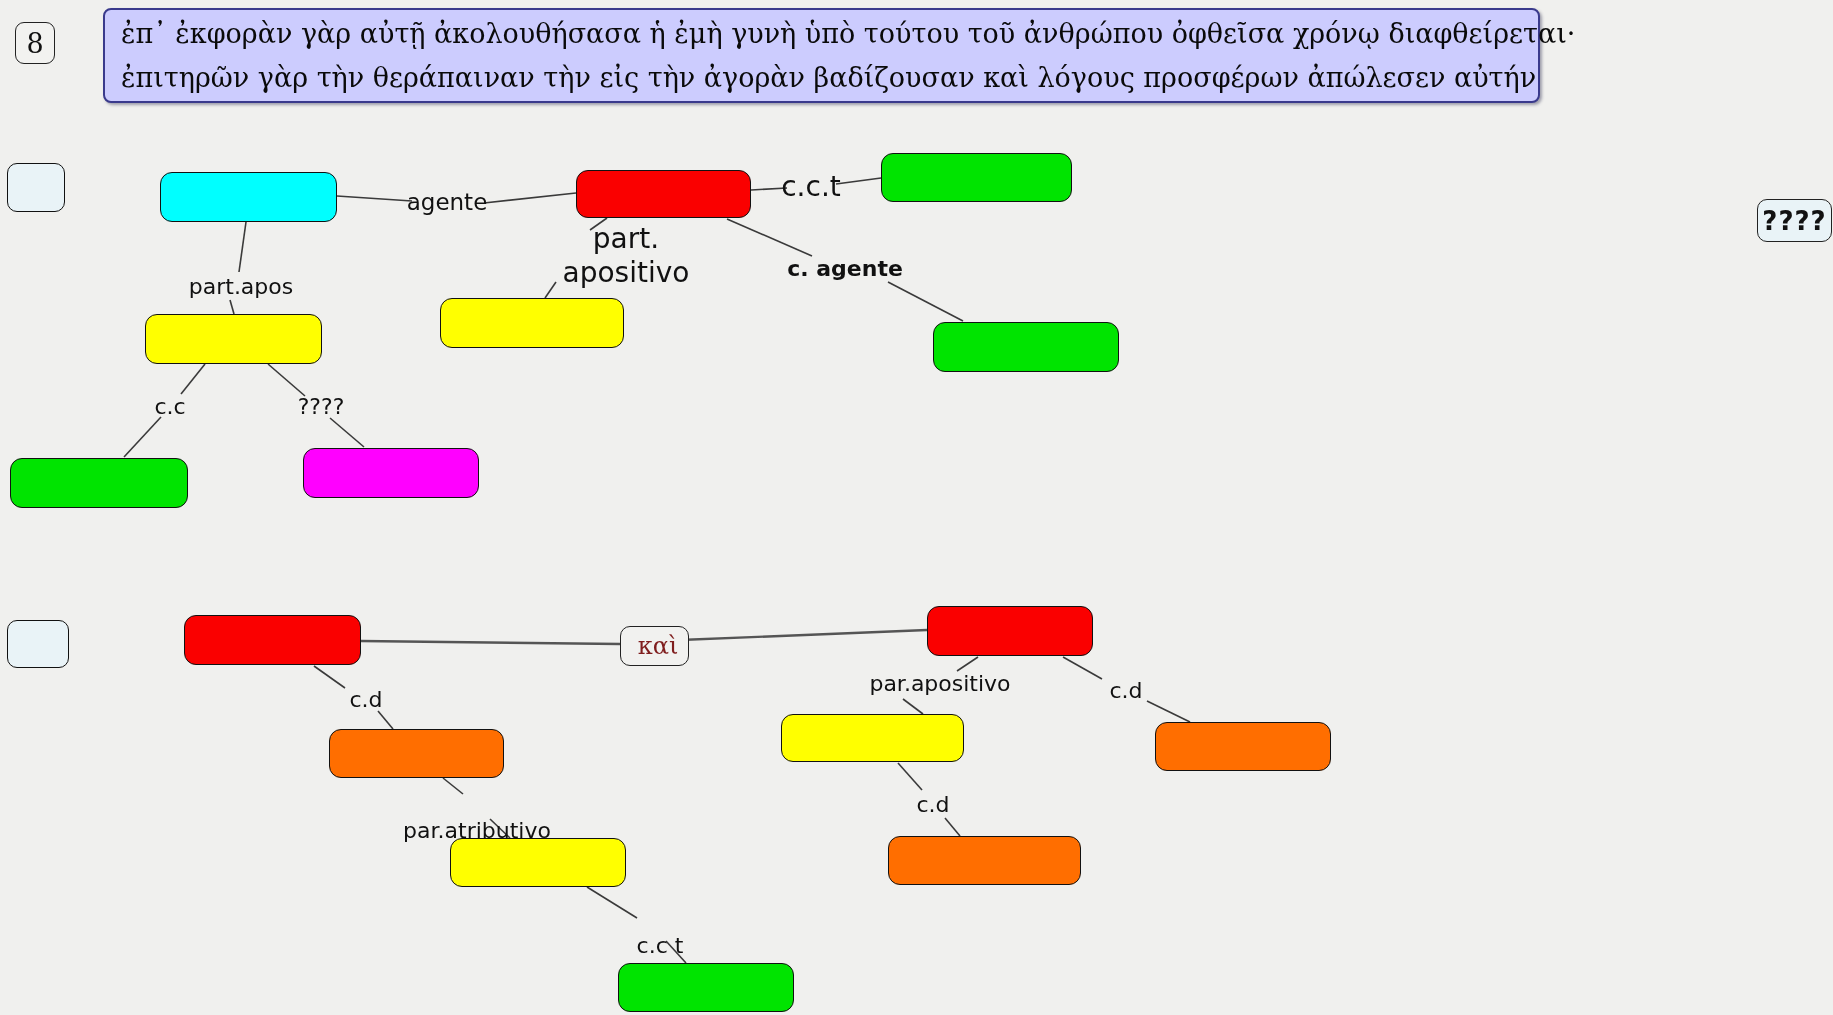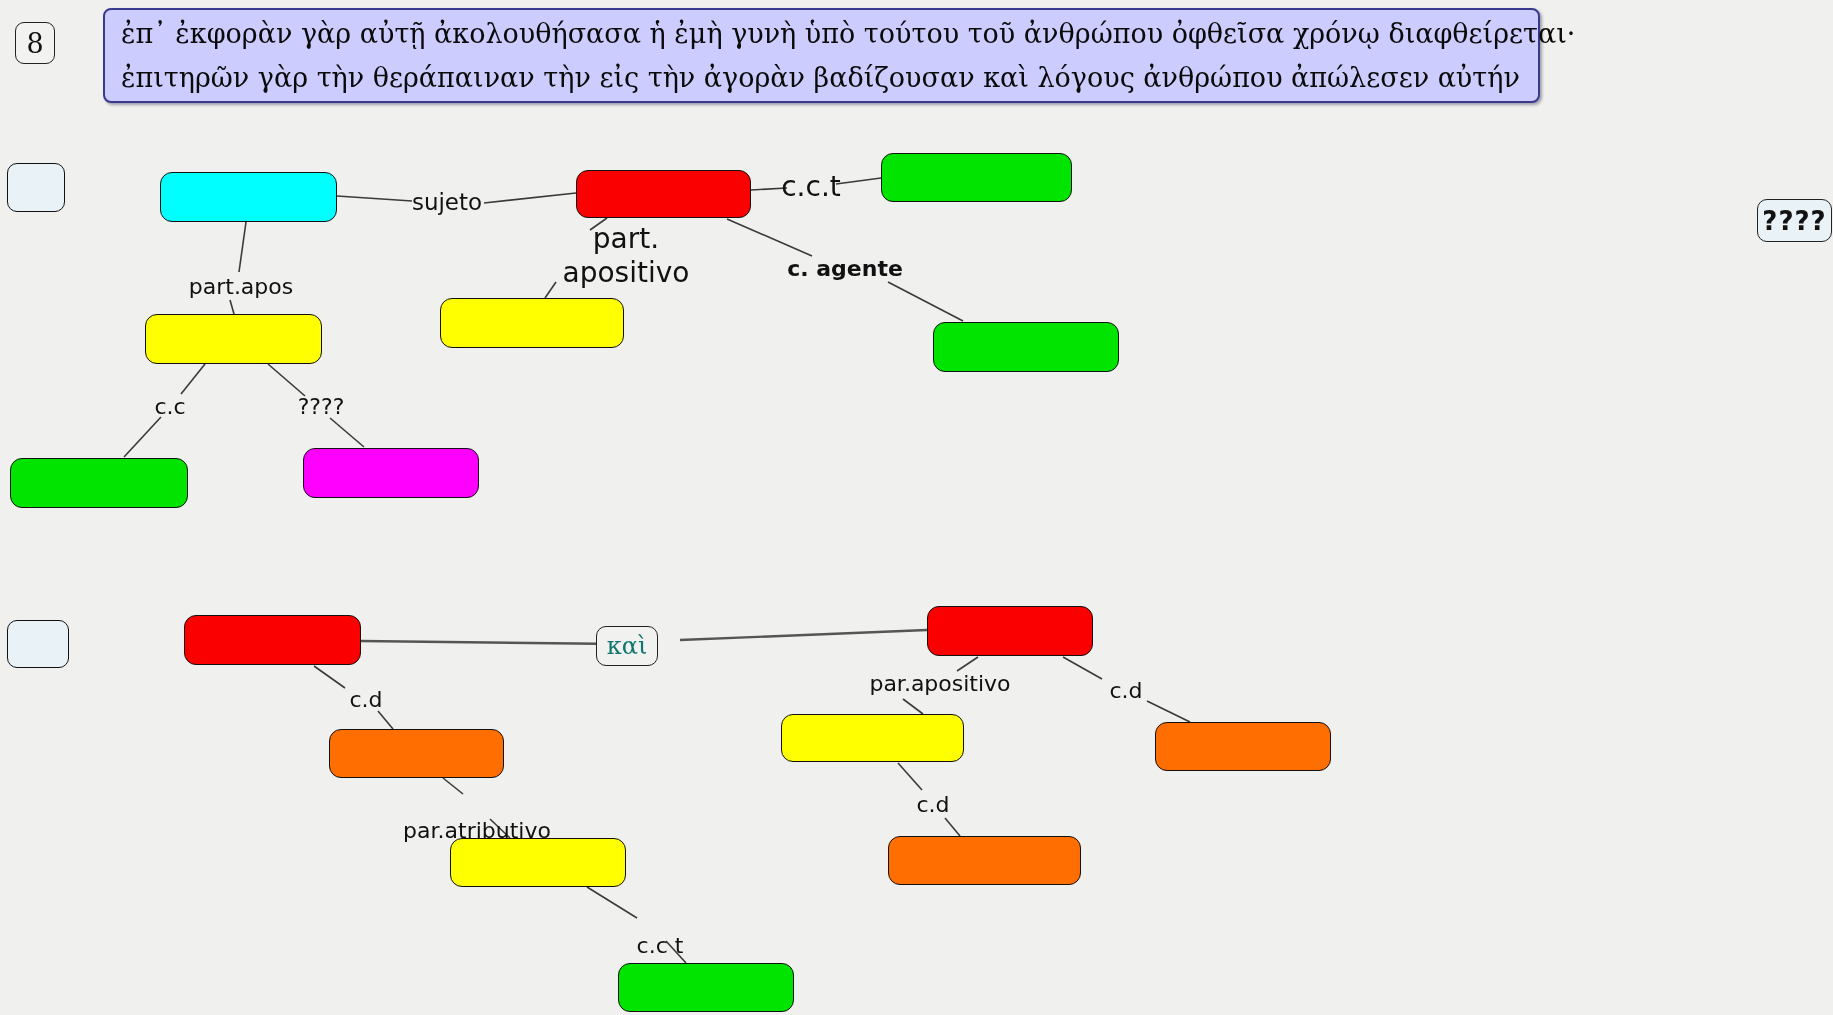--- a/index.html
+++ b/index.html
@@ -21,23 +21,23 @@
   .edge-label{position:absolute;transform:translate(-50%,-50%);font-size:28px;color:#111;
     white-space:nowrap;text-align:center;line-height:1.2;}
   .num-box{position:absolute;left:15px;top:22px;width:38px;height:40px;border:1.8px solid #222;
     border-radius:9px;background:#f2f2f0;display:flex;align-items:center;justify-content:center;
     font-family:"DejaVu Serif","Liberation Serif",serif;font-size:27px;color:#111;}
   .sentence-box{position:absolute;left:103px;top:8px;width:1437px;height:95px;background:#ccccfe;
     border:2px solid #3a3a8c;border-radius:8px;box-sizing:border-box;box-shadow:2px 2px 3px rgba(60,60,90,.45);
     font-family:"DejaVu Serif","Liberation Serif",serif;font-size:27px;color:#0a0a0a;
     display:flex;flex-direction:column;justify-content:center;padding:4px 16px;}
   .sentence-box .gline{line-height:44px;white-space:nowrap;}
-  .kai-box{position:absolute;left:596px;top:626px;width:60px;height:38px;border:1.6px solid #222;
+  .kai-box{position:absolute;left:620px;top:626px;width:60px;height:38px;border:1.6px solid #222;
     border-radius:10px;background:#f1f1ef;display:flex;align-items:center;justify-content:center;
-    font-family:"DejaVu Serif","Liberation Serif",serif;font-size:24px;color:#0f766e;}
+    font-family:"DejaVu Serif","Liberation Serif",serif;font-size:24px;color:#7f1d1d;padding-left:7px;}
   .q-box{position:absolute;left:1757px;top:199px;width:73px;height:41px;border:1.8px solid #222;
     border-radius:10px;background:#e9f3f7;display:flex;align-items:center;justify-content:center;
     font-size:26px;font-weight:600;color:#111;letter-spacing:1px;}
 </style>
 </head>
 <body>
 
 <div id="stage">
 
   <svg class="wires" viewBox="0 0 1833 1015">
@@ -69,34 +69,34 @@
     <line x1="903" y1="699" x2="923" y2="714"></line>
     <line x1="898" y1="763" x2="922" y2="790"></line>
     <line x1="945" y1="818" x2="960" y2="836"></line>
     <line x1="1063" y1="657" x2="1102" y2="679"></line>
     <line x1="1147" y1="701" x2="1190" y2="722"></line>
   </svg>
 
   <div class="num-box">8</div>
   <div class="sentence-box">
     <div class="gline">ἐπ᾽ ἐκφορὰν γὰρ αὐτῇ ἀκολουθήσασα ἡ ἐμὴ γυνὴ ὑπὸ τούτου τοῦ ἀνθρώπου ὀφθεῖσα χρόνῳ διαφθείρεται·</div>
-    <div class="gline">ἐπιτηρῶν γὰρ τὴν θεράπαιναν τὴν εἰς τὴν ἀγορὰν βαδίζουσαν καὶ λόγους ἀνθρώπου ἀπώλεσεν αὐτήν</div>
+    <div class="gline">ἐπιτηρῶν γὰρ τὴν θεράπαιναν τὴν εἰς τὴν ἀγορὰν βαδίζουσαν καὶ λόγους προσφέρων ἀπώλεσεν αὐτήν</div>
   </div>
 
   <div class="node small" style="left:7px;top:163px;width:58px;height:49px;"></div>
   <div class="node cyan" style="left:160px;top:172px;width:177px;height:50px;"></div>
   <div class="node red" style="left:576px;top:170px;width:175px;height:48px;"></div>
   <div class="node green" style="left:881px;top:153px;width:191px;height:49px;"></div>
   <div class="node yellow" style="left:145px;top:314px;width:177px;height:50px;"></div>
   <div class="node yellow" style="left:440px;top:298px;width:184px;height:50px;"></div>
   <div class="node green" style="left:933px;top:322px;width:186px;height:50px;"></div>
   <div class="node green" style="left:10px;top:458px;width:178px;height:50px;"></div>
   <div class="node magenta" style="left:303px;top:448px;width:176px;height:50px;"></div>
 
-  <div class="edge-label" style="left:447px;top:203px;font-size:23px;">sujeto</div>
+  <div class="edge-label" style="left:447px;top:203px;font-size:23px;">agente</div>
   <div class="edge-label" style="left:811px;top:187px;">c.c.t</div>
   <div class="edge-label" style="left:241px;top:287px;font-size:22px;">part.apos</div>
   <div class="edge-label" style="left:586px;top:256px;margin-left:40px;">
     <div>part.</div>
     <div>apositivo</div>
   </div>
   <div class="edge-label" style="left:845px;top:269px;font-size:22px;font-weight:bold;">c. agente</div>
   <div class="edge-label" style="left:170px;top:407px;font-size:22px;text-align:center;">c.c</div>
   <div class="edge-label" style="left:321px;top:407px;font-size:22px;">????</div>
 

